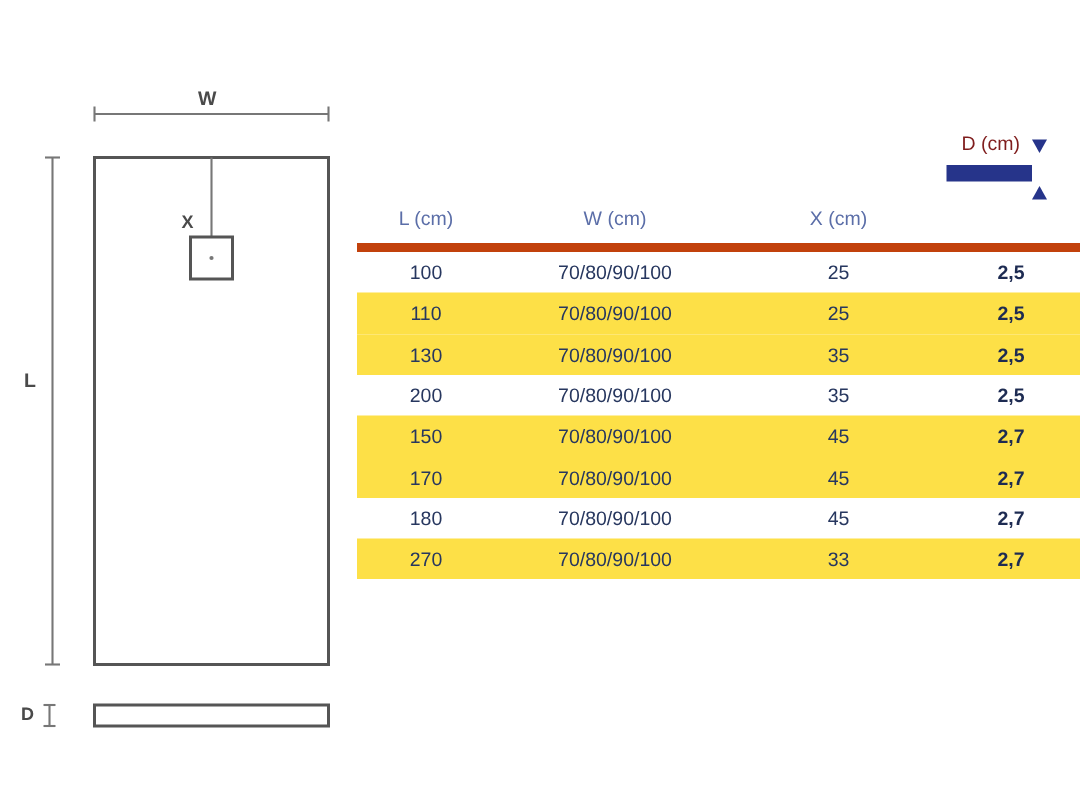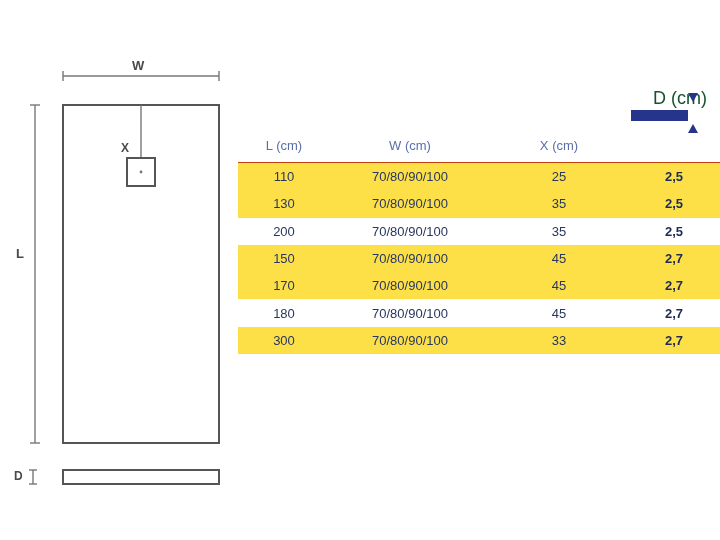--- a/index.html
+++ b/index.html
@@ -44,24 +44,24 @@
     left: 238px;
     top: 88px;
     width: 482px;
   }
   #thickness-key {
     position: relative;
     height: 50px;
   }
   #thickness-caption {
     position: absolute;
-    right: 13px;
+    right: 40px;
     top: 0px;
-    font-size: 18px;
-    color: #14532d;
+    font-size: 13px;
+    color: #7f1d1d;
     white-space: nowrap;
   }
   #thickness-bar {
     position: absolute;
     left: 393px;
     top: 22px;
     width: 57px;
     height: 11px;
     background: #26348a;
   }
@@ -86,21 +86,21 @@
     border-collapse: collapse;
     width: 482px;
     table-layout: fixed;
   }
   thead th {
     font-weight: normal;
     font-size: 13px;
     color: #5b6ea8;
     padding: 0 0 9px 0;
     text-align: center;
-    border-bottom: 1px solid #c2410c;
+    border-bottom: 6px solid #c2410c;
   }
   tbody td {
     font-size: 13px;
     color: #27375f;
     text-align: center;
     height: 27.3px;
     padding: 0;
   }
   tbody tr.striped {
     background: #fde047;
@@ -176,20 +176,26 @@
       </colgroup>
       <thead>
         <tr>
           <th>L (cm)</th>
           <th>W (cm)</th>
           <th>X (cm)</th>
           <th class="col-d"></th>
         </tr>
       </thead>
       <tbody>
+        <tr>
+          <td class="col-l">100</td>
+          <td>70/80/90/100</td>
+          <td>25</td>
+          <td class="col-d">2,5</td>
+        </tr>
         <tr class="striped">
           <td class="col-l">110</td>
           <td>70/80/90/100</td>
           <td>25</td>
           <td class="col-d">2,5</td>
         </tr>
         <tr class="striped">
           <td class="col-l">130</td>
           <td>70/80/90/100</td>
           <td>35</td>
@@ -213,21 +219,21 @@
           <td>45</td>
           <td class="col-d">2,7</td>
         </tr>
         <tr>
           <td class="col-l">180</td>
           <td>70/80/90/100</td>
           <td>45</td>
           <td class="col-d">2,7</td>
         </tr>
         <tr class="striped">
-          <td class="col-l">300</td>
+          <td class="col-l">270</td>
           <td>70/80/90/100</td>
           <td>33</td>
           <td class="col-d">2,7</td>
         </tr>
       </tbody>
     </table>
   </div>
 
 </div>
 

